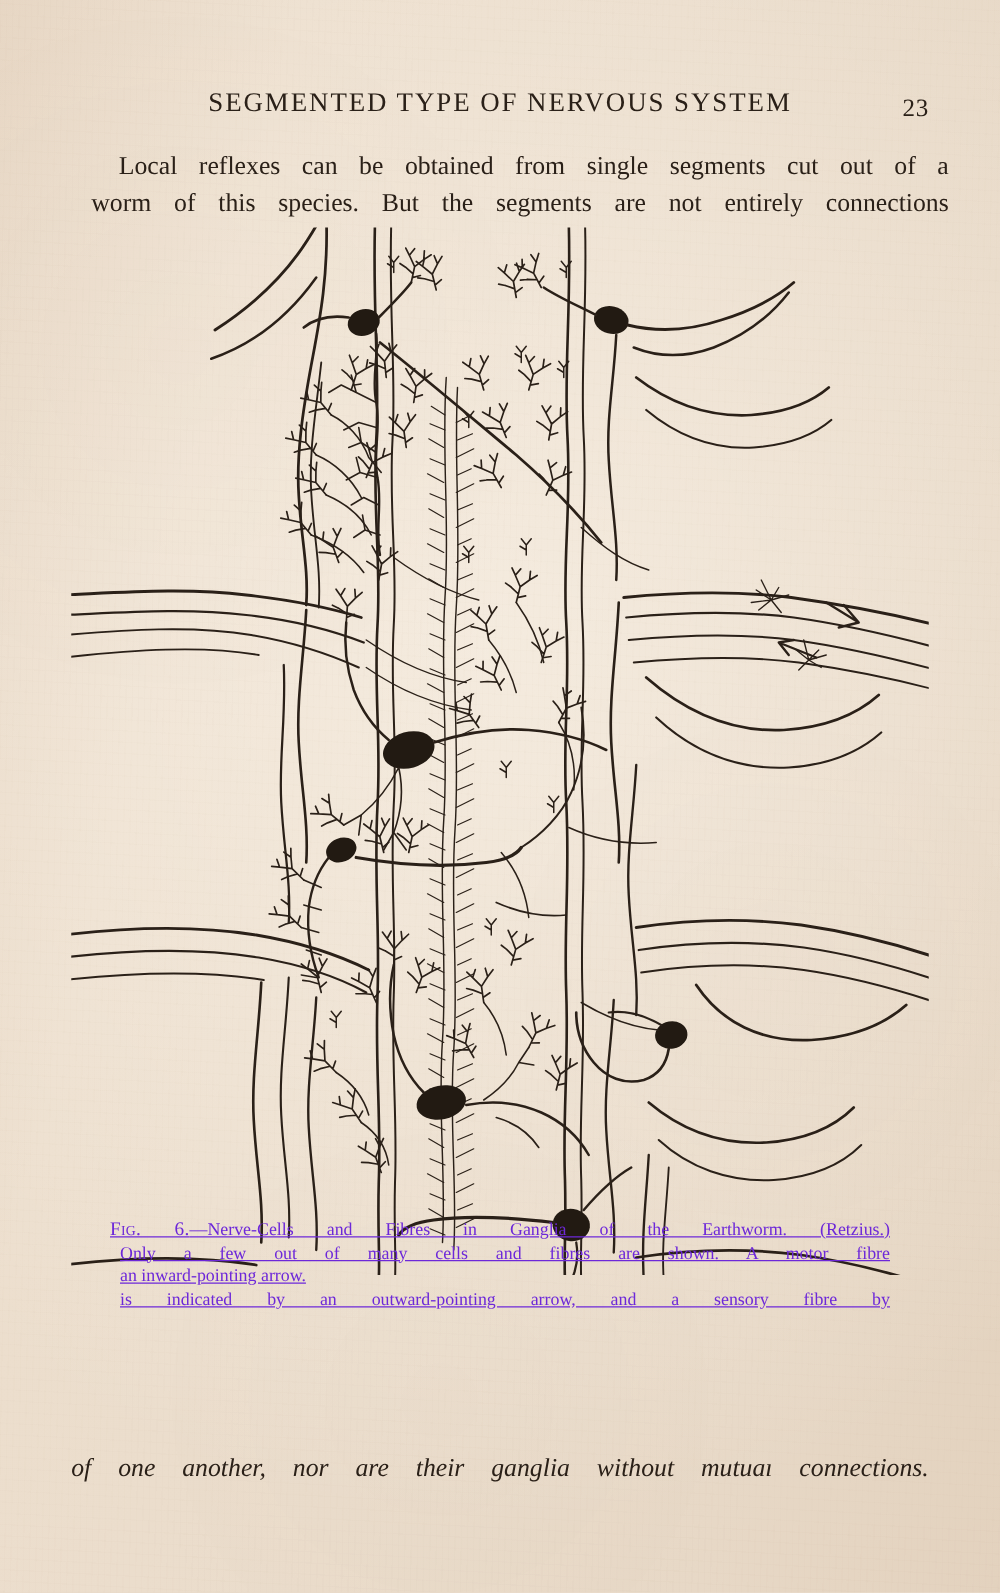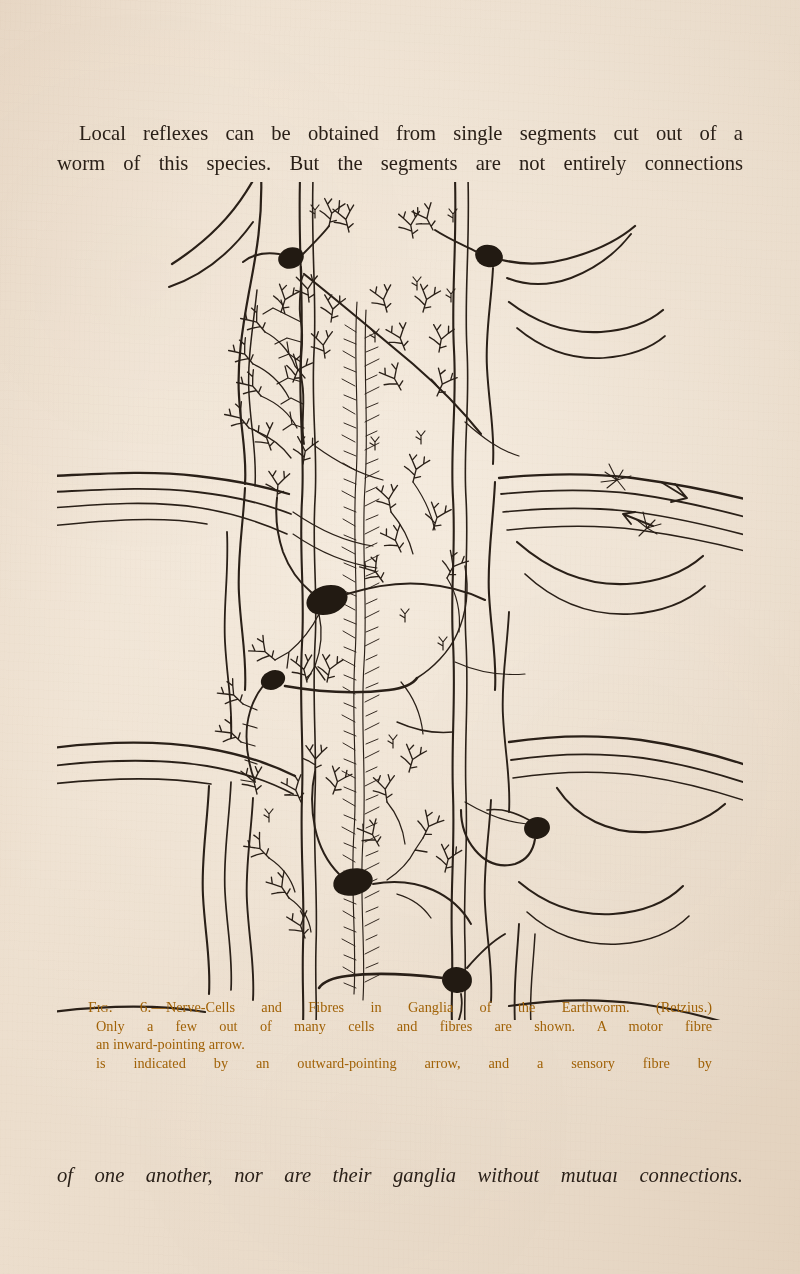--- a/index.html
+++ b/index.html
@@ -77,44 +77,45 @@
     position: absolute;
     left: 57px;
     width: 686px;
     font-size: 20.6px;
     line-height: 30px;
     text-align: justify;
     text-align-last: justify;
     color: #2a2018;
     word-spacing: 0.4px;
   }
-  .bodytext.top    { top: 118px; }
+  .bodytext.top    { top: 118px; margin-left: 16px; }
   .bodytext.bottom { top: 1160px; font-style: italic; }
   .bodytext p { margin: 0; }
   .bodytext .indent { display: inline-block; width: 22px; }
 
   
   .figure {
     position: absolute;
     left: 57px;
     top: 182px;
     width: 686px;
     height: 838px;
   }
   .figure svg { display: block; width: 100%; height: 100%; }
 
   
   .caption {
     position: absolute;
     left: 88px;
-    top: 998px;
+    top: 975px;
     width: 624px;
     font-size: 14.3px;
     line-height: 18.6px;
-    color: #a16207;
+    color: #6d28d9;
+    text-decoration: underline;
   }
   .caption-line {
     display: block;
     text-align: justify;
     text-align-last: justify;
     white-space: nowrap;
   }
   .caption-line.last { text-align-last: left; }
   .caption-line.first { margin-left: 0; }
   .caption-line.hang { margin-left: 8px; }
@@ -124,20 +125,24 @@
     letter-spacing: 0.2px;
   }
 </style>
 </head>
 <body>
 
 <div class="page"></div>
 
 <div class="content">
 
+  <div class="runhead">
+    <div class="runhead-title">SEGMENTED TYPE OF NERVOUS SYSTEM</div>
+    <div class="runhead-page">23</div>
+  </div>
 
   <div class="bodytext top">
     <p><span class="indent"></span><span>Local reflexes can be obtained from single segments cut out of a</span></p>
     <p>worm of this species.  But the segments are not entirely connections</p>
   </div>
 
   <div class="figure">
     <svg viewBox="0 0 686 838" preserveAspectRatio="none">
       <defs>
 

